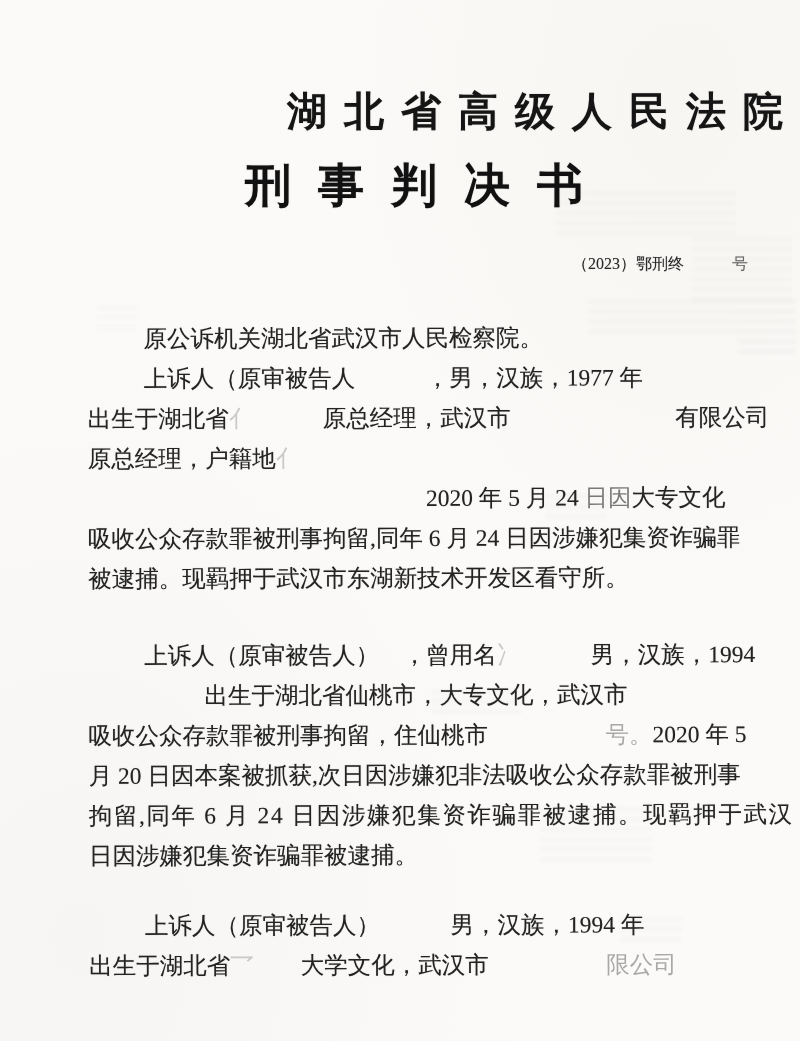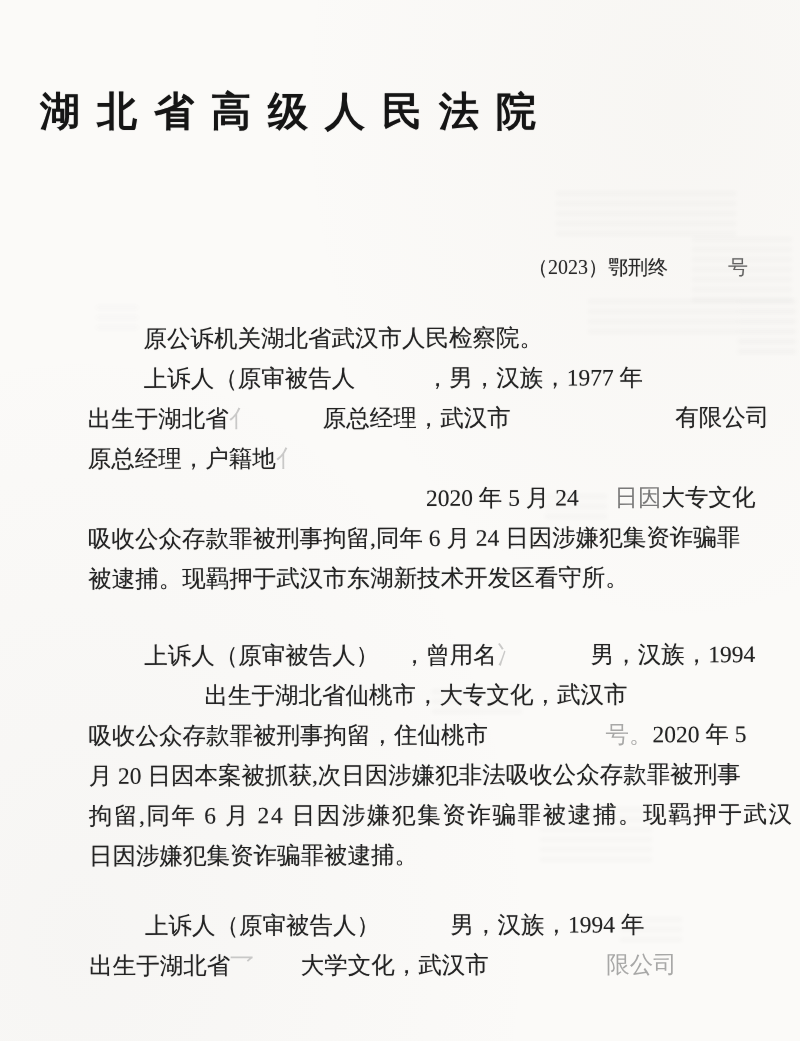--- a/index.html
+++ b/index.html
@@ -11,42 +11,42 @@
       radial-gradient(ellipse at 85% 10%, rgba(180,170,150,0.05), transparent 40%),
       radial-gradient(ellipse at 10% 90%, rgba(160,160,160,0.05), transparent 45%),
       #fbfaf8;
     overflow:hidden;
     font-family:"Liberation Serif","DejaVu Serif",serif;
     color:#232323;
   }
   
   .court-title{
     position:absolute;top:84px;left:0;width:800px;
-    text-align:left;
+    text-align:right;
     font-size:40px;font-weight:900;
     letter-spacing:17px;
     padding-left:40px;box-sizing:border-box;
     color:#151515;
     text-shadow:0 0 1px rgba(20,20,20,.45);
     white-space:nowrap;
   }
   .doc-type{
     position:absolute;top:155px;left:0;width:800px;
     text-align:center;
     font-size:46px;font-weight:900;
     letter-spacing:27px;
     padding-left:55px;box-sizing:border-box;
     color:#111;
     text-shadow:0 0 1px rgba(20,20,20,.5);
     white-space:nowrap;
   }
   .case-number{
     position:absolute;top:254px;left:88px;width:660px;
     text-align:right;
-    font-size:20px;
+    font-size:16px;
     color:#2a2a2a;
     text-shadow:0 0 1px rgba(40,40,40,.3);
     white-space:pre;
   }
   .case-number .suffix{opacity:.72;}
   
   #doc-body{
     position:absolute;top:0;left:0;width:800px;height:1041px;
     transform:rotate(-0.15deg);
   }
@@ -56,21 +56,21 @@
     line-height:40px;
     white-space:pre;
     color:#232323;
     text-shadow:0 0 1px rgba(35,35,35,.35);
   }
   .line.ind2{padding-left:56px;}
   .line.ind5{padding-left:116px;}
   .line.ind14{padding-left:338px;}
   .line.str{letter-spacing:1.6px;}
   .seg.faint{color:#8d8d8d;text-shadow:none;opacity:.75;}
-  .seg.mid{color:#5a5a5a;text-shadow:none;opacity:.8;margin-left:30px;}
+  .seg.mid{color:#5a5a5a;text-shadow:none;opacity:.8;}
   .seg.ghost{color:#9a9a9a;opacity:.5;text-shadow:none;}
   
   .art{
     position:absolute;
     background:repeating-linear-gradient(180deg, rgba(110,110,110,.35) 0 3px, transparent 3px 10px);
     filter:blur(2.2px);
     opacity:.16;
     pointer-events:none;
   }
   .art.a1{left:556px;top:192px;width:180px;height:46px;}
@@ -83,20 +83,21 @@
   .art.a8{left:620px;top:918px;width:62px;height:24px;}
   .art.a9{left:96px;top:306px;width:42px;height:26px;opacity:.1;}
 </style>
 </head>
 <body>
 
 <div id="page">
 
   <div class="court-title">湖北省高级人民法院</div>
 
+  <div class="doc-type">刑事判决书</div>
 
   <div class="case-number"><span class="seg">（2023）鄂刑终</span><span class="seg">　　　</span><span class="seg suffix">号</span></div>
 
   <div id="doc-body">
       <div class="para" style="top: 318px;">
         <div class="line ind2"><span class="seg">原公诉机关湖北省武汉市人民检察院。</span></div>
         <div class="line ind2"><span class="seg">上诉人（原审被告人</span><span class="seg">　　　</span><span class="seg">，男，汉族，1977 年</span></div>
         <div class="line"><span class="seg">出生于湖北省</span><span class="seg ghost">亻</span><span class="seg">　　　</span><span class="seg">原总经理，武汉市</span><span class="seg">　　　　　　　</span><span class="seg">有限公司</span></div>
         <div class="line"><span class="seg">原总经理，户籍地</span><span class="seg ghost">亻</span></div>
         <div class="line ind14"><span class="seg">2020 年 5 月 24 </span><span class="seg mid">日因</span><span class="seg">大专文化</span></div>

